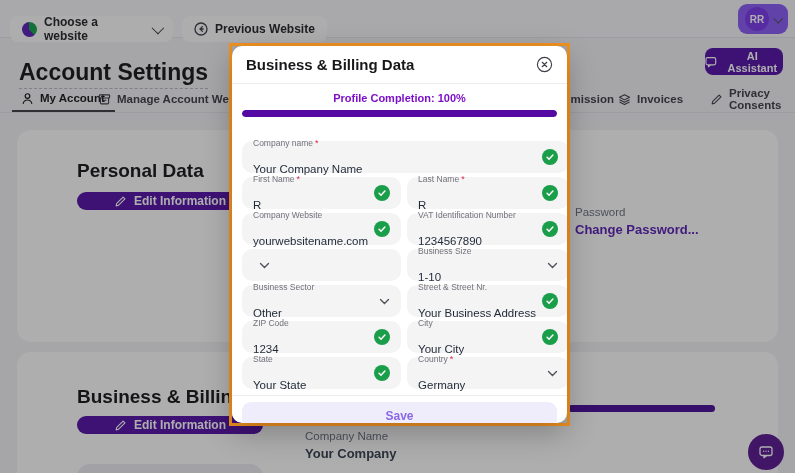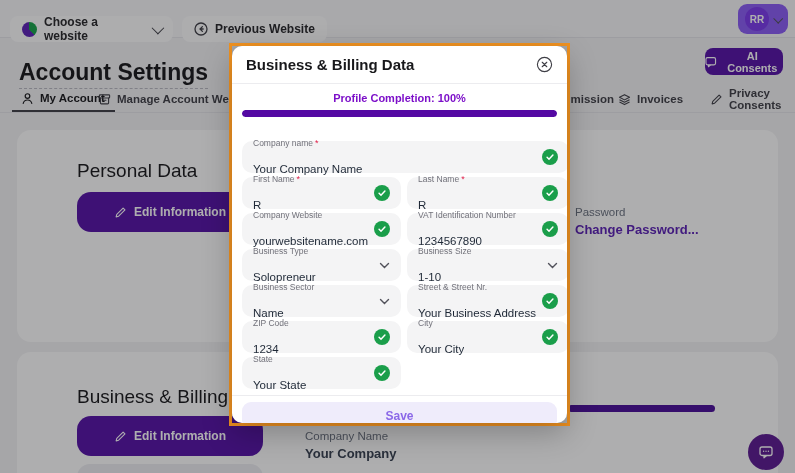--- a/index.html
+++ b/index.html
@@ -24,22 +24,22 @@
   
   .tabs { position:absolute; left:0; top:86px; width:795px; height:27px; border-bottom:1px solid #e6e6ea; }
   .tab { position:absolute; top:0; height:26px; display:flex; align-items:center; gap:6px; font-size:11.5px; font-weight:700; color:#3f3f46; cursor:pointer; }
   .tab svg { flex:0 0 auto; }
   .tab-active { color:#18181b; border-bottom:2px solid #3f3f46; }
 
   
   .card { position:absolute; left:17px; width:761px; background:#ffffff; border-radius:14px; }
   .card-personal { top:130px; height:212px; }
   .card-billing { top:352px; height:160px; }
-  .card h2 { position:absolute; left:60px; font-size:19px; font-weight:400; color:#18181b; }
-  .edit-btn { position:absolute; left:60px; width:186px; height:40px; background:#5512a8; color:#fff; border:none; border-radius:14px; font-size:12px; font-weight:700; display:flex; align-items:center; justify-content:center; gap:7px; cursor:pointer; font-family:inherit; }
+  .card h2 { position:absolute; left:60px; font-size:19px; font-weight:700; color:#18181b; }
+  .edit-btn { position:absolute; left:60px; width:186px; height:18px; background:#5512a8; color:#fff; border:none; border-radius:14px; font-size:12px; font-weight:700; display:flex; align-items:center; justify-content:center; gap:7px; cursor:pointer; font-family:inherit; }
   .kv-label { font-size:11.5px; color:#6b7280; }
   .kv-value { font-size:13px; font-weight:700; color:#374151; margin-top:4px; }
   .link-purple { font-size:13px; font-weight:700; color:#5b21b6; margin-top:4px; cursor:pointer; }
   .bg-progress { position:absolute; left:551px; top:53px; width:147px; height:7px; border-radius:4px; background:#4a0d9a; }
   .stub-pill { position:absolute; left:60px; top:112px; width:186px; height:26px; border-radius:13px; background:#ededf2; }
 
   
   .overlay { position:absolute; inset:0; background:rgba(18,18,20,0.34); z-index:40; }
   .modal-frame { position:absolute; left:229px; top:43px; width:341px; height:383px; border:3px solid #f09221; z-index:50; }
   .modal { width:335px; height:377px; background:#fff; border-radius:10px; overflow:hidden; display:flex; flex-direction:column; box-shadow:0 10px 30px rgba(0,0,0,0.25); }
@@ -87,21 +87,21 @@
       <span class="chev-sm"></span>
     </div>
   </div>
 
   <h1 class="page-title">Account Settings</h1>
   <button class="ai-btn">
     <svg width="12" height="12" viewBox="0 0 12 12">
         <rect x="1" y="1.5" width="10" height="7.5" rx="1.6" fill="none" stroke="#fff" stroke-width="1.2"></rect>
         <path d="M3.6 9v2l2.2-2" fill="none" stroke="#fff" stroke-width="1.2" stroke-linejoin="round"></path>
       </svg>
-    <span>AI Consents</span>
+    <span>AI Assistant</span>
   </button>
 
   <div class="tabs">
     <div class="tab tab-active" style="left:12px; padding:0 10px 0 9px;">
       <svg width="13" height="13" viewBox="0 0 14 14">
           <circle cx="7" cy="4.4" r="2.5" fill="none" stroke="#18181b" stroke-width="1.3"></circle>
           <path d="M2.4 12.2c.6-2.5 2.4-3.6 4.6-3.6s4 1.1 4.6 3.6" fill="none" stroke="#18181b" stroke-width="1.3" stroke-linecap="round"></path>
         </svg>
       <span>My Account</span>
     </div>
@@ -252,24 +252,20 @@
               <div class="f-value">1234567890</div>
             </div>
           <span class="adorn-check">
               <svg width="10" height="10" viewBox="0 0 12 12">
                 <path d="M2.5 6.3l2.3 2.3 4.7-4.9" fill="none" stroke="#fff" stroke-width="1.8" stroke-linecap="round"></path>
               </svg>
             </span>
         </div>
 
         <div class="field">
-          <div>
-              <div class="f-label"><span>Business Type</span><span class="req"></span></div>
-              <div class="f-value">Solopreneur</div>
-            </div>
           <span class="adorn-chevron">
               <svg width="11" height="7" viewBox="0 0 11 7">
                 <path d="M1.5 1.5 5.5 5.5 9.5 1.5" fill="none" stroke="#52525b" stroke-width="1.4" stroke-linecap="round"></path>
               </svg>
             </span>
         </div>
 
         <div class="field">
           <div>
               <div class="f-label"><span>Business Size</span><span class="req"></span></div>
@@ -278,21 +274,21 @@
           <span class="adorn-chevron">
               <svg width="11" height="7" viewBox="0 0 11 7">
                 <path d="M1.5 1.5 5.5 5.5 9.5 1.5" fill="none" stroke="#52525b" stroke-width="1.4" stroke-linecap="round"></path>
               </svg>
             </span>
         </div>
 
         <div class="field">
           <div>
               <div class="f-label"><span>Business Sector</span><span class="req"></span></div>
-              <div class="f-value">Name</div>
+              <div class="f-value">Other</div>
             </div>
           <span class="adorn-chevron">
               <svg width="11" height="7" viewBox="0 0 11 7">
                 <path d="M1.5 1.5 5.5 5.5 9.5 1.5" fill="none" stroke="#52525b" stroke-width="1.4" stroke-linecap="round"></path>
               </svg>
             </span>
         </div>
 
         <div class="field">
           <div>
@@ -335,20 +331,31 @@
               <div class="f-label"><span>State</span><span class="req"></span></div>
               <div class="f-value">Your State</div>
             </div>
           <span class="adorn-check">
               <svg width="10" height="10" viewBox="0 0 12 12">
                 <path d="M2.5 6.3l2.3 2.3 4.7-4.9" fill="none" stroke="#fff" stroke-width="1.8" stroke-linecap="round"></path>
               </svg>
             </span>
         </div>
 
+        <div class="field">
+          <div>
+              <div class="f-label"><span>Country</span><span class="req">*</span></div>
+              <div class="f-value">Germany</div>
+            </div>
+          <span class="adorn-chevron">
+              <svg width="11" height="7" viewBox="0 0 11 7">
+                <path d="M1.5 1.5 5.5 5.5 9.5 1.5" fill="none" stroke="#52525b" stroke-width="1.4" stroke-linecap="round"></path>
+              </svg>
+            </span>
+        </div>
 
       </div>
 
       <div class="modal-footer">
         <button class="save-btn">Save</button>
       </div>
     </div>
   </div>
 
 </div>

